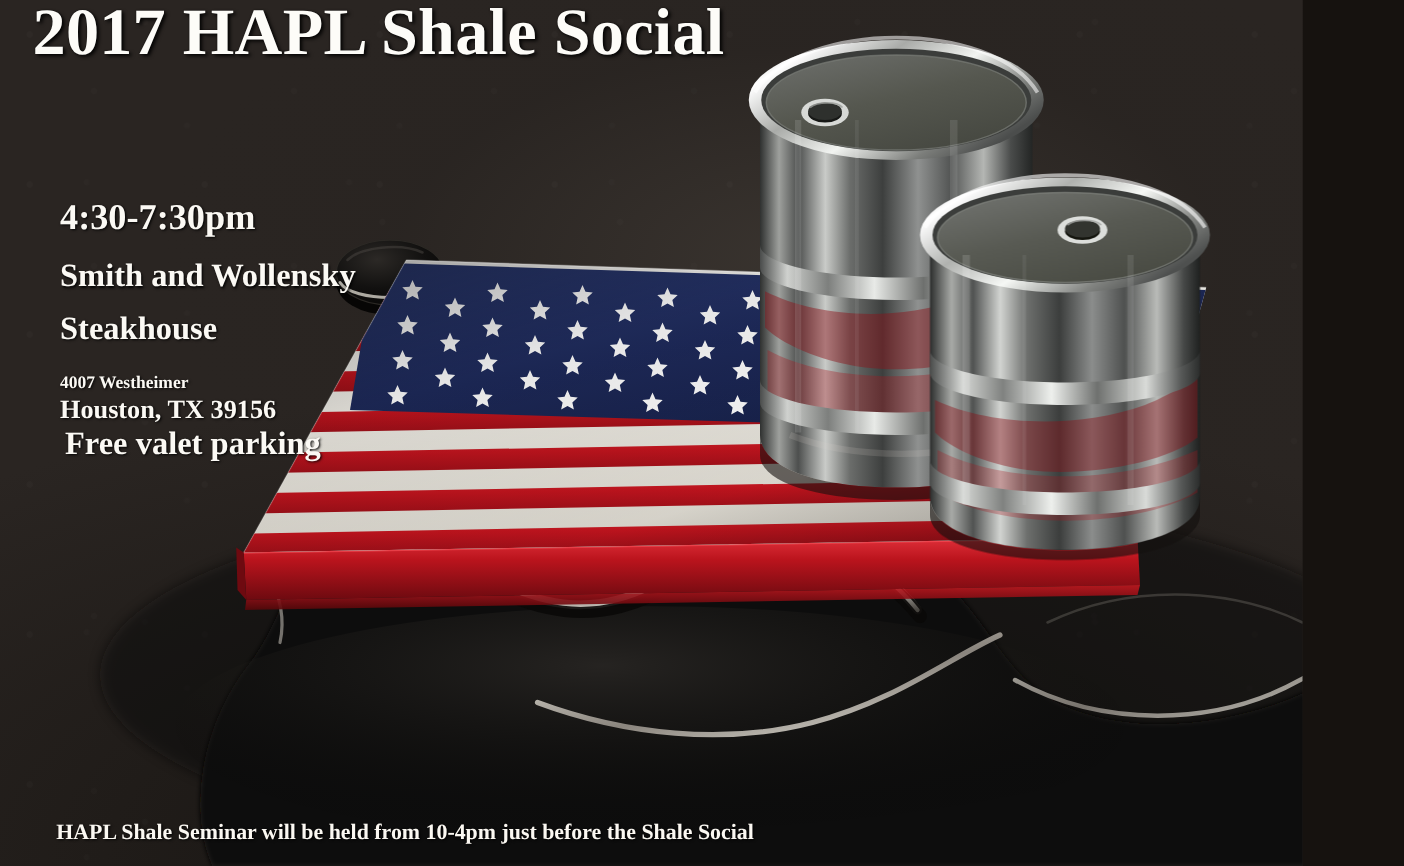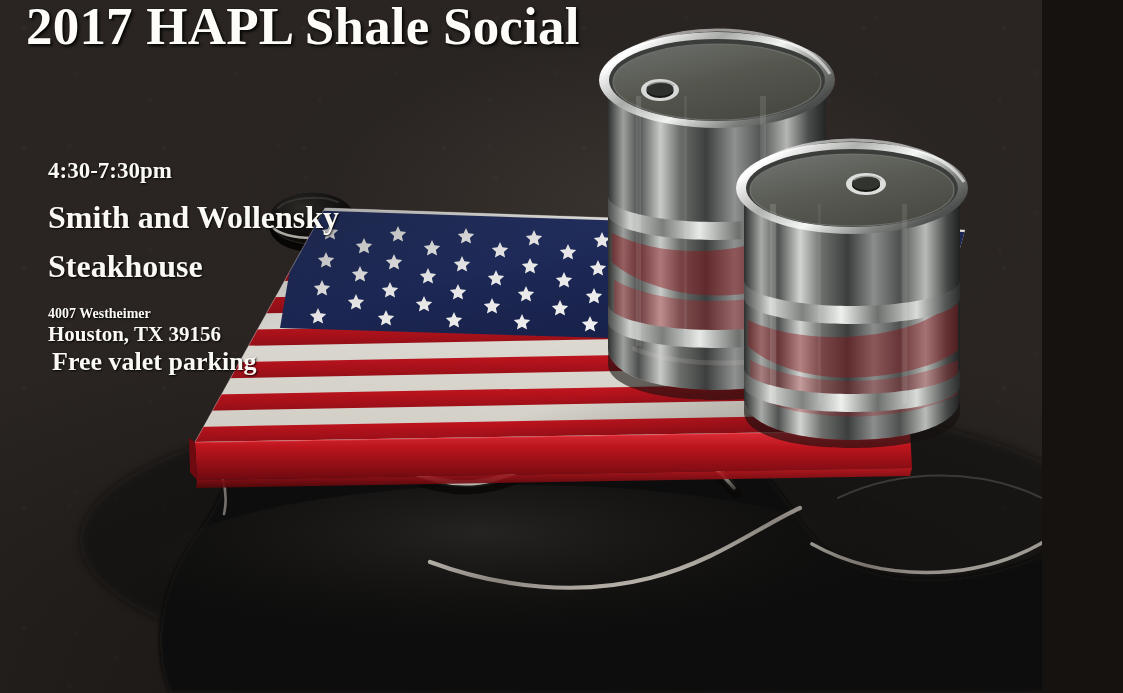--- a/index.html
+++ b/index.html
@@ -62,22 +62,22 @@
     width: 300px;
     color: #fbf9f4;
     text-shadow: 1px 1px 2px rgba(0,0,0,0.9);
   }
   .details .dline {
     font-weight: bold;
     line-height: 1.17;
     white-space: nowrap;
   }
   .d-when   { font-size: 23px; }
-  .d-time   { font-size: 23px; }
-  .d-venue  { font-size: 32px; margin-top: 14px; line-height: 1.12; }
+  .d-time   { font-size: 29px; }
+  .d-venue  { font-size: 26px; margin-top: 14px; line-height: 1.12; }
   .d-addr   { font-size: 14px; margin-top: 20px; line-height: 1.20; }
   .d-addr2  { font-size: 21px; line-height: 1.20; }
   .d-park   { font-size: 26px; line-height: 1.20; padding-left: 4px; }
 
   .footer-note {
     position: absolute;
     left: 45px; top: 655px;
     font-size: 17.5px;
     font-weight: bold;
     color: #fbf8f2;
@@ -465,14 +465,15 @@
 
   <div class="details">
     <div class="dline d-time">4:30-7:30pm</div>
     <div class="dline d-venue">Smith and Wollensky</div>
     <div class="dline d-venue" style="margin-top:12px">Steakhouse</div>
     <div class="dline d-addr">4007 Westheimer</div>
     <div class="dline d-addr2">Houston, TX 39156</div>
     <div class="dline d-park">Free valet parking</div>
   </div>
 
+  <div class="footer-note">HAPL Shale Seminar will be held from 10-4pm just before the Shale Social</div>
 
 </div>
 
 </body></html>

